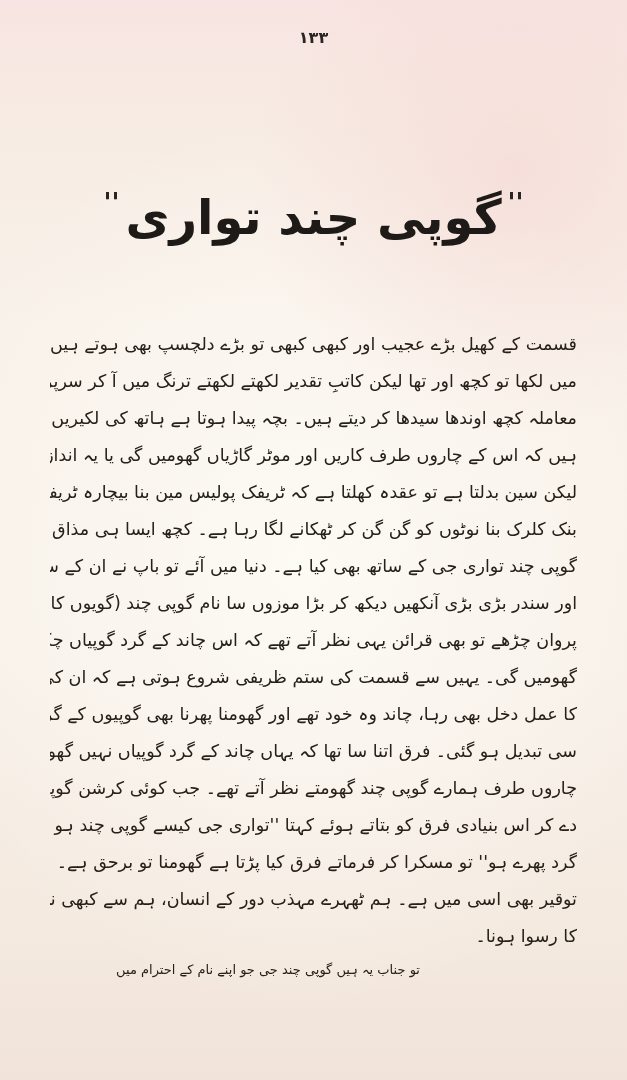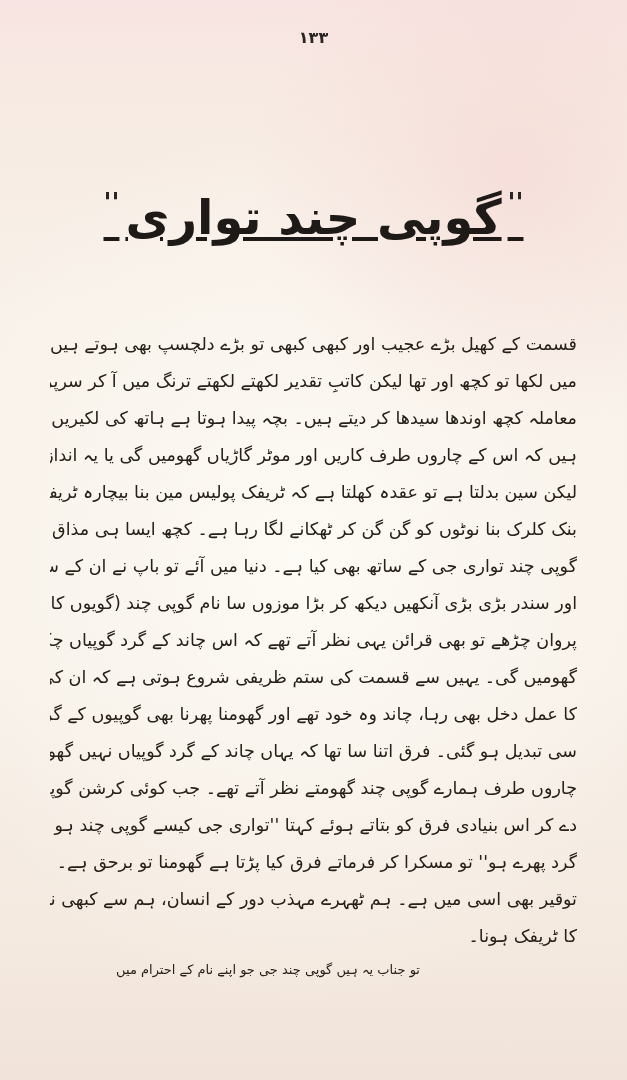--- a/index.html
+++ b/index.html
@@ -31,21 +31,20 @@
     position: absolute;
     top: 188px;
     left: 0;
     width: 100%;
     text-align: center;
     direction: rtl;
     font-size: 48px;
     font-weight: bold;
     color: #1e1a17;
     white-space: nowrap;
-    text-decoration: underline;
   }
   .title-quote {
     font-size: 26px;
     font-weight: bold;
     vertical-align: 22px;
     letter-spacing: 1px;
     color: #2a2522;
   }
   .title-text { padding: 0 6px; }
   .body-text {
@@ -99,18 +98,18 @@
       <div class="body-line">گوپی چند تواری جی کے ساتھ بھی کیا ہے۔ دنیا میں آئے تو باپ نے ان کے سلونے رنگ</div>
       <div class="body-line">اور سندر بڑی بڑی آنکھیں دیکھ کر بڑا موزوں سا نام گوپی چند (گویوں کا چاند) رکھ دیا۔</div>
       <div class="body-line">پروان چڑھے تو بھی قرائن یہی نظر آتے تھے کہ اس چاند کے گرد گوپیاں چکور کی طرح</div>
       <div class="body-line">گھومیں گی۔ یہیں سے قسمت کی ستم ظریفی شروع ہوتی ہے کہ ان کی زندگی میں گوپیوں</div>
       <div class="body-line">کا عمل دخل بھی رہا، چاند وہ خود تھے اور گھومنا پھرنا بھی گوپیوں کے گرد رہا لیکن ترتیب ذرا</div>
       <div class="body-line">سی تبدیل ہو گئی۔ فرق اتنا سا تھا کہ یہاں چاند کے گرد گوپیاں نہیں گھومتی تھیں بلکہ گوپیوں کے</div>
       <div class="body-line">چاروں طرف ہمارے گوپی چند گھومتے نظر آتے تھے۔ جب کوئی کرشن گوپال جی کا حوالہ</div>
       <div class="body-line">دے کر اس بنیادی فرق کو بتاتے ہوئے کہتا ''تواری جی کیسے گوپی چند ہو کہ مہر خوار کی طرح</div>
       <div class="body-line">گرد پھرے ہو'' تو مسکرا کر فرماتے فرق کیا پڑتا ہے گھومنا تو برحق ہے۔ اس کے علاوہ حسن کی</div>
       <div class="body-line">توقیر بھی اسی میں ہے۔ ہم ٹھہرے مہذب دور کے انسان، ہم سے کبھی نہ دیکھا جائے گا حسن</div>
-      <div class="body-line">کا ٹریفک ہونا۔</div>
+      <div class="body-line">کا رسوا ہونا۔</div>
     </div>
 
   <div class="footer-line">تو جناب یہ ہیں گوپی چند جی جو اپنے نام کے احترام میں</div>
 
 </div>
 
 </body></html>

